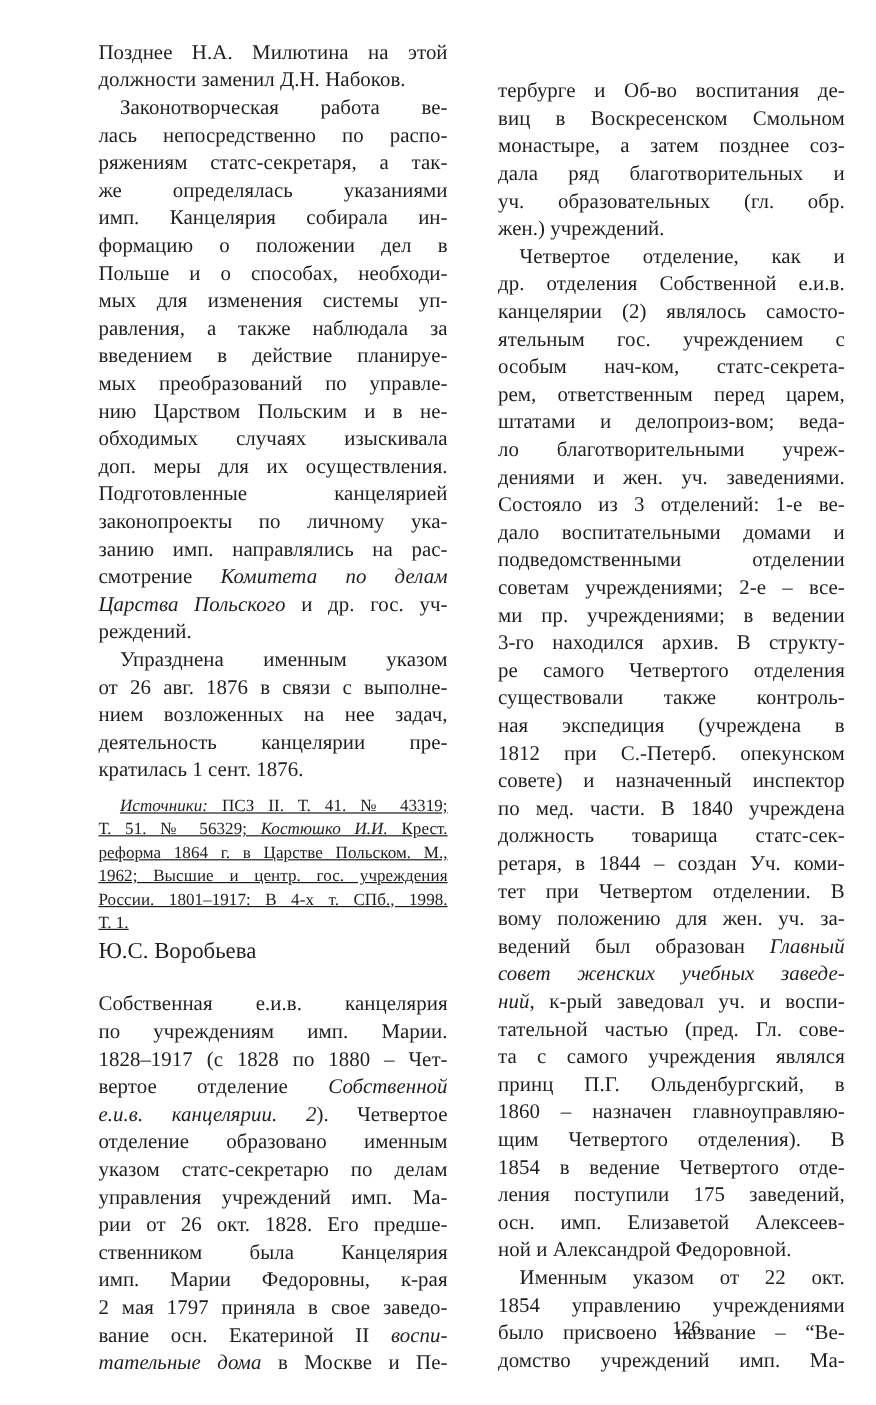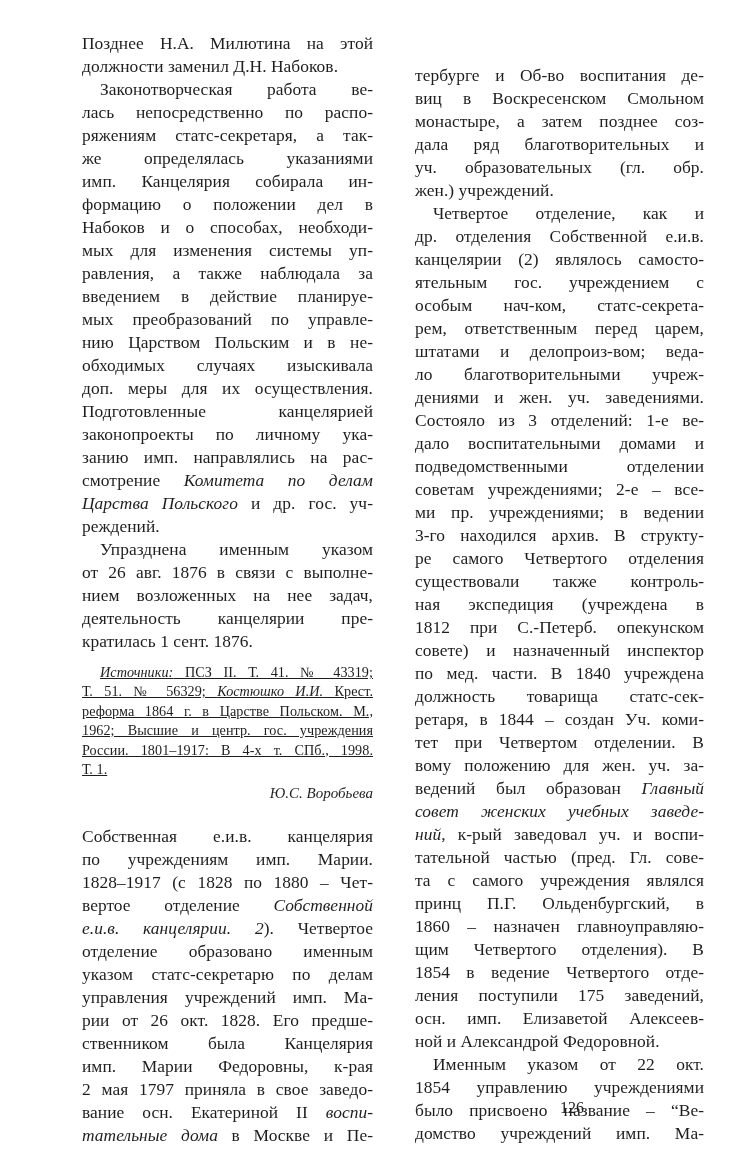--- a/index.html
+++ b/index.html
@@ -43,25 +43,23 @@
     .line.bold { font-weight: normal; }
 
     .src .line {
       font-size: 14.2px;
       line-height: 19.4px;
       height: 19.4px;
     }
     .src { margin-top: 10px; text-decoration: underline; }
     .sig {
       display: block;
-      font-size: 15px;
+      font-size: 19px;
       line-height: 20px;
       height: 20px;
-      text-align: right;
-      font-style: italic;
       margin-top: 4px;
     }
     .gap-head { height: 22px; }
 
     i, .it { font-style: italic; }
 
     .pagenum {
       position: absolute;
       left: 0; width: 584px;
       top: 1098px;
@@ -77,21 +75,21 @@
   <div class="col col-left">
     <div id="left-lines">
         <span class="line"><span>Позднее Н.А. Милютина на этой</span></span>
         <span class="line last"><span>должности заменил Д.Н. Набоков.</span></span>
         <span class="line indent"><span>Законотворческая работа ве-</span></span>
         <span class="line"><span>лась непосредственно по распо-</span></span>
         <span class="line"><span>ряжениям статс-секретаря, а так-</span></span>
         <span class="line"><span>же определялась указаниями</span></span>
         <span class="line"><span>имп. Канцелярия собирала ин-</span></span>
         <span class="line"><span>формацию о положении дел в</span></span>
-        <span class="line"><span>Набоков и о способах, необходи-</span></span>
+        <span class="line"><span>Польше и о способах, необходи-</span></span>
         <span class="line"><span>мых для изменения системы уп-</span></span>
         <span class="line"><span>равления, а также наблюдала за</span></span>
         <span class="line"><span>введением в действие планируе-</span></span>
         <span class="line"><span>мых преобразований по управле-</span></span>
         <span class="line"><span>нию Царством Польским и в не-</span></span>
         <span class="line"><span>обходимых случаях изыскивала</span></span>
         <span class="line"><span>доп. меры для их осуществления.</span></span>
         <span class="line"><span>Подготовленные канцелярией</span></span>
         <span class="line"><span>законопроекты по личному ука-</span></span>
         <span class="line"><span>занию имп. направлялись на рас-</span></span>

